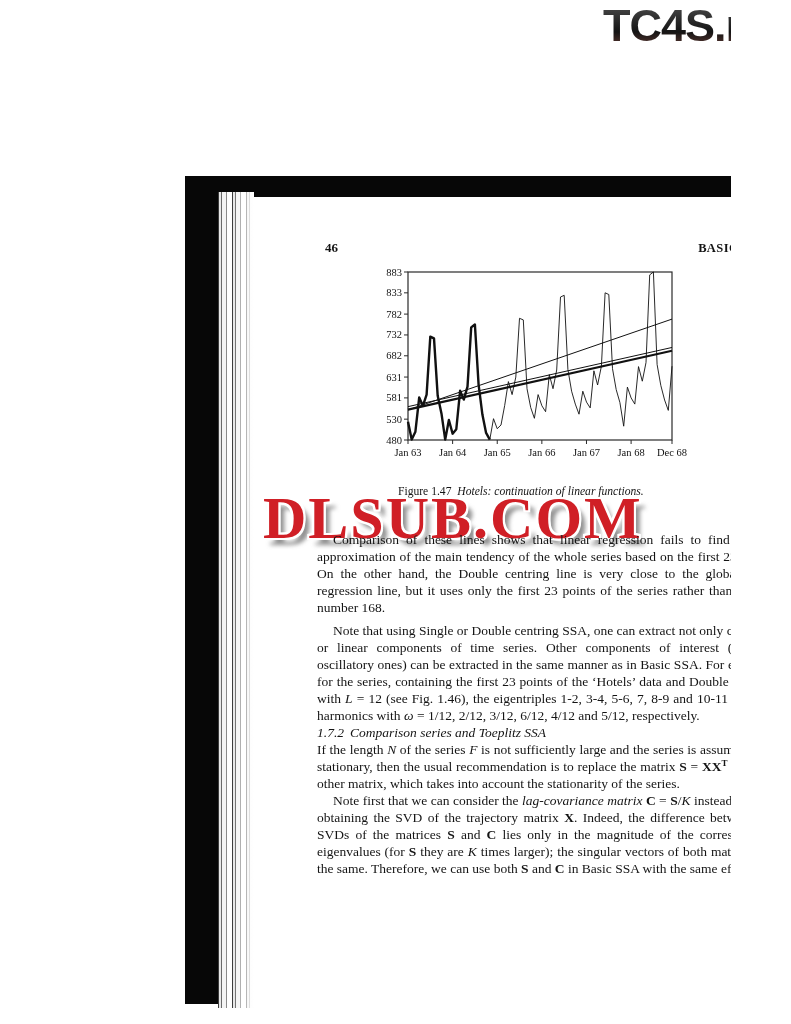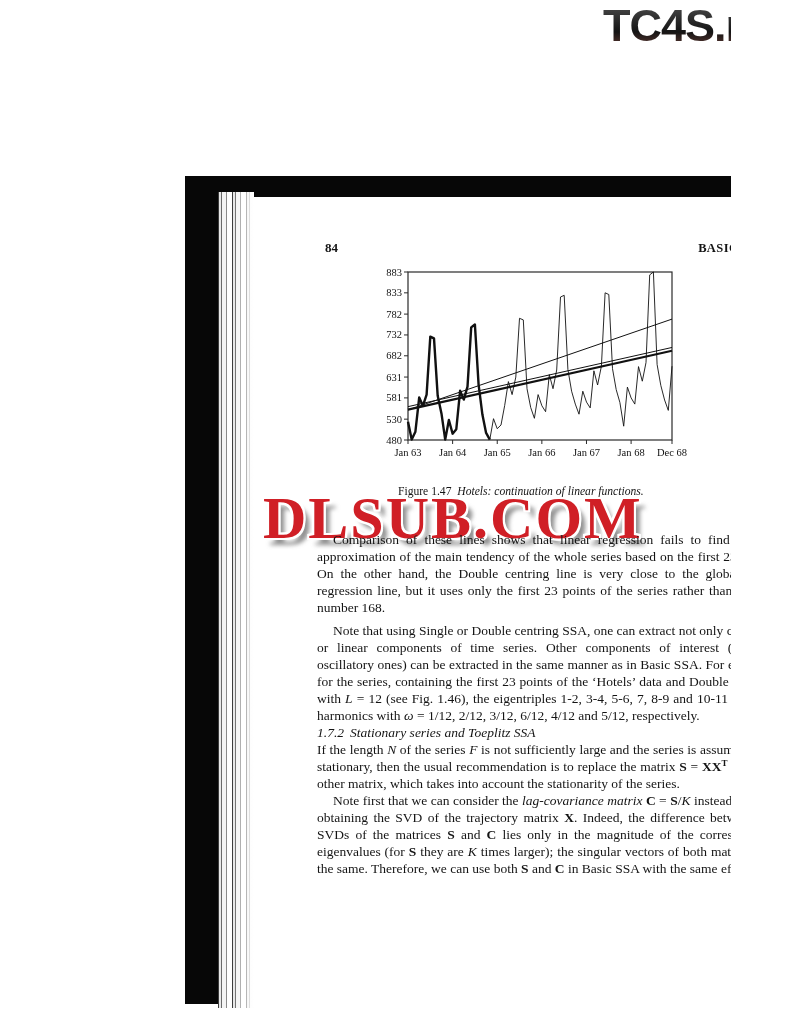--- a/index.html
+++ b/index.html
@@ -66,21 +66,21 @@
 
 <div class="page">
 
   <div class="wm-top">TC4S.net</div>
 
   <div class="scan-h"></div>
   <div class="scan-v"></div>
   <div class="scan-notch"></div>
   <div class="scan-streaks"></div>
 
-  <div class="pgnum">84</div>
+  <div class="pgnum">46</div>
   <div class="rhead">BASIC SSA</div>
 
   <svg id="chart-svg" class="chart" width="310" height="202">
       <rect x="25" y="8" width="264" height="168" fill="none" stroke="#2a2a2a" stroke-width="1.2"></rect>
       <line x1="21" y1="8" x2="25" y2="8" stroke="#2a2a2a" stroke-width="1"></line>
       <text x="19" y="11.5" text-anchor="end" font-size="10.5">883</text>
       <line x1="21" y1="28.84367245657566" x2="25" y2="28.84367245657566" stroke="#2a2a2a" stroke-width="1"></line>
       <text x="19" y="32.34367245657566" text-anchor="end" font-size="10.5">833</text>
       <line x1="21" y1="50.10421836228288" x2="25" y2="50.10421836228288" stroke="#2a2a2a" stroke-width="1"></line>
       <text x="19" y="53.60421836228288" text-anchor="end" font-size="10.5">782</text>
@@ -118,20 +118,20 @@
     </svg>
 
   <div class="caption"><span>Figure 1.47</span><span> </span><span class="i">Hotels: continuation of linear functions.</span></div>
 
   <div class="wm-mid">DLSUB.COM</div>
 
   <div class="textblock">
     <p class="p-indent gap-after"><span>Comparison of these lines shows that linear regression fails to find a good approximation of the main tendency of the whole series based on the first 23 points. On the other hand, the Double centring line is very close to the global linear regression line, but it uses only the first 23 points of the series rather than the full number 168.</span></p>
     <p class="p-indent"><span>Note that using Single or Double centring SSA, one can extract not only constants or linear components of time series. Other components of interest (such as oscillatory ones) can be extracted in the same manner as in Basic SSA. For example, for the series, containing the first 23 points of the ‘Hotels’ data and Double centring with </span><span class="i">L</span><span> = 12 (see Fig. 1.46), the eigentriples 1-2, 3-4, 5-6, 7, 8-9 and 10-11 describe harmonics with </span><span class="i">ω</span><span> = 1/12, 2/12, 3/12, 6/12, 4/12 and 5/12, respectively.</span></p>
     <p class="sect">
-      <span class="num">1.7.2</span><span>Stationary series and Toeplitz SSA</span>
+      <span class="num">1.7.2</span><span>Comparison series and Toeplitz SSA</span>
     </p>
     <p><span>If the length </span><span class="i">N</span><span> of the series </span><span class="i">F</span><span> is not sufficiently large and the series is assumed to be stationary, then the usual recommendation is to replace the matrix </span><span class="b">S</span><span> = </span><span class="b">XX</span><span class="sup">T</span><span> by some other matrix, which takes into account the stationarity of the series.</span></p>
     <p class="p-indent"><span>Note first that we can consider the </span><span class="i">lag-covariance matrix</span><span> </span><span class="b">C</span><span> = </span><span class="b">S</span><span>/</span><span class="i">K</span><span> instead of </span><span class="b">S</span><span> for obtaining the SVD of the trajectory matrix </span><span class="b">X</span><span>. Indeed, the difference between the SVDs of the matrices </span><span class="b">S</span><span> and </span><span class="b">C</span><span> lies only in the magnitude of the corresponding eigenvalues (for </span><span class="b">S</span><span> they are </span><span class="i">K</span><span> times larger); the singular vectors of both matrices are the same. Therefore, we can use both </span><span class="b">S</span><span> and </span><span class="b">C</span><span> in Basic SSA with the same effect.</span></p>
   </div>
 
 
 </div>
 
 </body></html>

